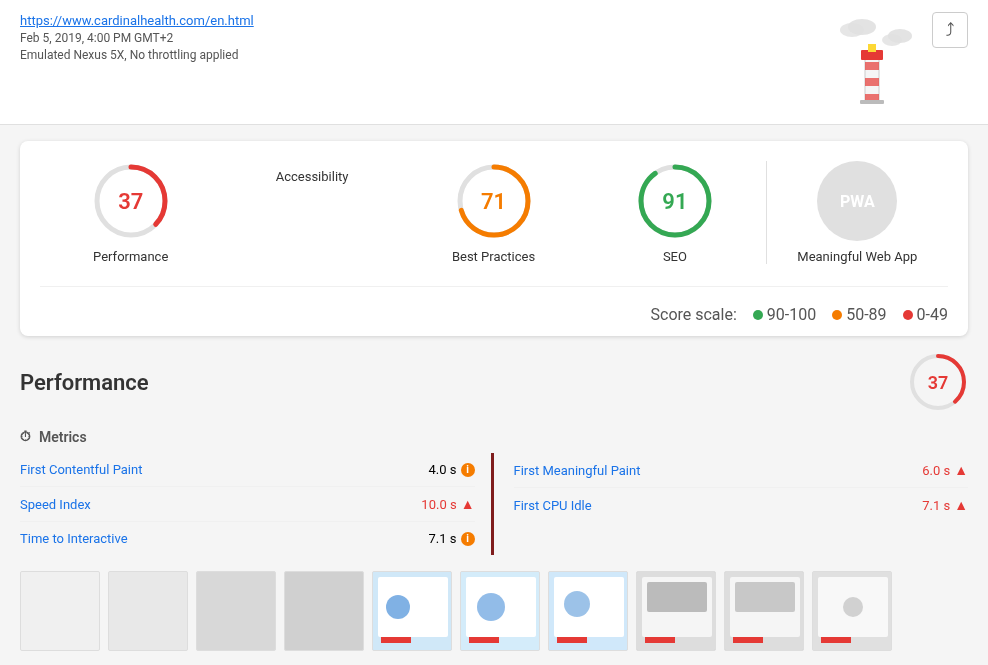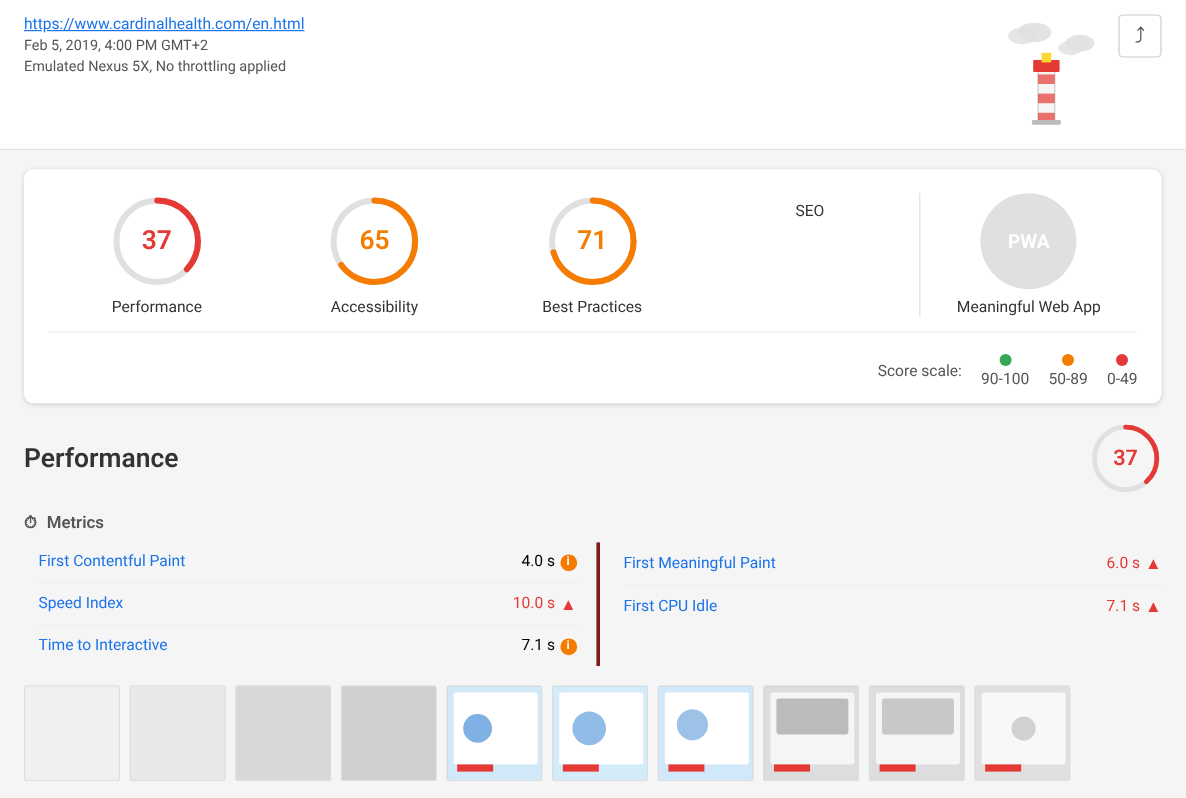--- a/index.html
+++ b/index.html
@@ -116,32 +116,31 @@
       font-weight: 700;
       font-size: 16px;
       color: #fff;
     }
 
     .score-scale {
       display: flex;
       justify-content: flex-end;
       align-items: center;
       gap: 16px;
-      margin-top: 12px;
-      font-size: 13px;
+      margin-top: 22px;
+      font-size: 16px;
       color: #555;
       border-top: 1px solid #f0f0f0;
       padding-top: 18px;
     }
 
     .scale-item {
       display: flex;
       align-items: center;
       gap: 4px;
-      flex-direction: column;
     }
 
     .scale-dot {
       width: 10px;
       height: 10px;
       border-radius: 50%;
       display: inline-block;
     }
 
     .main-content {
@@ -263,21 +262,20 @@
     .lighthouse-svg-container {
       display: flex;
       align-items: center;
       justify-content: center;
       margin-right: 10px;
     }
 
     .metrics-columns {
       display: flex;
       gap: 16px;
-      margin-left: 12px;
     }
 
     .metrics-col {
       flex: 1;
     }
 
     .metrics-col + .metrics-col {
       padding-left: 20px;
       border-left: 3px solid #7f1d1d;
     }
@@ -337,42 +335,42 @@
         <svg viewBox="0 0 80 80">
           <circle cx="40" cy="40" r="34" fill="none" stroke="#e0e0e0" stroke-width="5"></circle>
           <circle cx="40" cy="40" r="34" fill="none" stroke="#e53935" stroke-width="5" stroke-dasharray="213.6" stroke-dashoffset="134.6" stroke-linecap="round" transform="rotate(-90 40 40)"></circle>
         </svg>
         <span class="gauge-number" style="color:#e53935;">37</span>
       </div>
       <div class="gauge-label">Performance</div>
     </div>
 
     <div class="score-item">
-      <div class="gauge">
-        <svg viewBox="0 0 80 80">
-          <circle cx="40" cy="40" r="34" fill="none" stroke="#e0e0e0" stroke-width="5"></circle>
-          <circle cx="40" cy="40" r="34" fill="none" stroke="#f57c00" stroke-width="5" stroke-dasharray="213.6" stroke-dashoffset="74.8" stroke-linecap="round" transform="rotate(-90 40 40)"></circle>
-        </svg>
-        <span class="gauge-number" style="color:#f57c00;">65</span>
-      </div>
       <div class="gauge-label">Accessibility</div>
     </div>
 
     <div class="score-item">
       <div class="gauge">
         <svg viewBox="0 0 80 80">
           <circle cx="40" cy="40" r="34" fill="none" stroke="#e0e0e0" stroke-width="5"></circle>
           <circle cx="40" cy="40" r="34" fill="none" stroke="#f57c00" stroke-width="5" stroke-dasharray="213.6" stroke-dashoffset="63.1" stroke-linecap="round" transform="rotate(-90 40 40)"></circle>
         </svg>
         <span class="gauge-number" style="color:#f57c00;">71</span>
       </div>
       <div class="gauge-label">Best Practices</div>
     </div>
 
     <div class="score-item">
+      <div class="gauge">
+        <svg viewBox="0 0 80 80">
+          <circle cx="40" cy="40" r="34" fill="none" stroke="#e0e0e0" stroke-width="5"></circle>
+          <circle cx="40" cy="40" r="34" fill="none" stroke="#34a853" stroke-width="5" stroke-dasharray="213.6" stroke-dashoffset="21.4" stroke-linecap="round" transform="rotate(-90 40 40)"></circle>
+        </svg>
+        <span class="gauge-number" style="color:#34a853;">91</span>
+      </div>
       <div class="gauge-label">SEO</div>
     </div>
 
     <div class="score-item pwa-item">
       <div class="pwa-circle">
         <span>PWA</span>
       </div>
       <div class="gauge-label">Meaningful Web App</div>
     </div>
 

